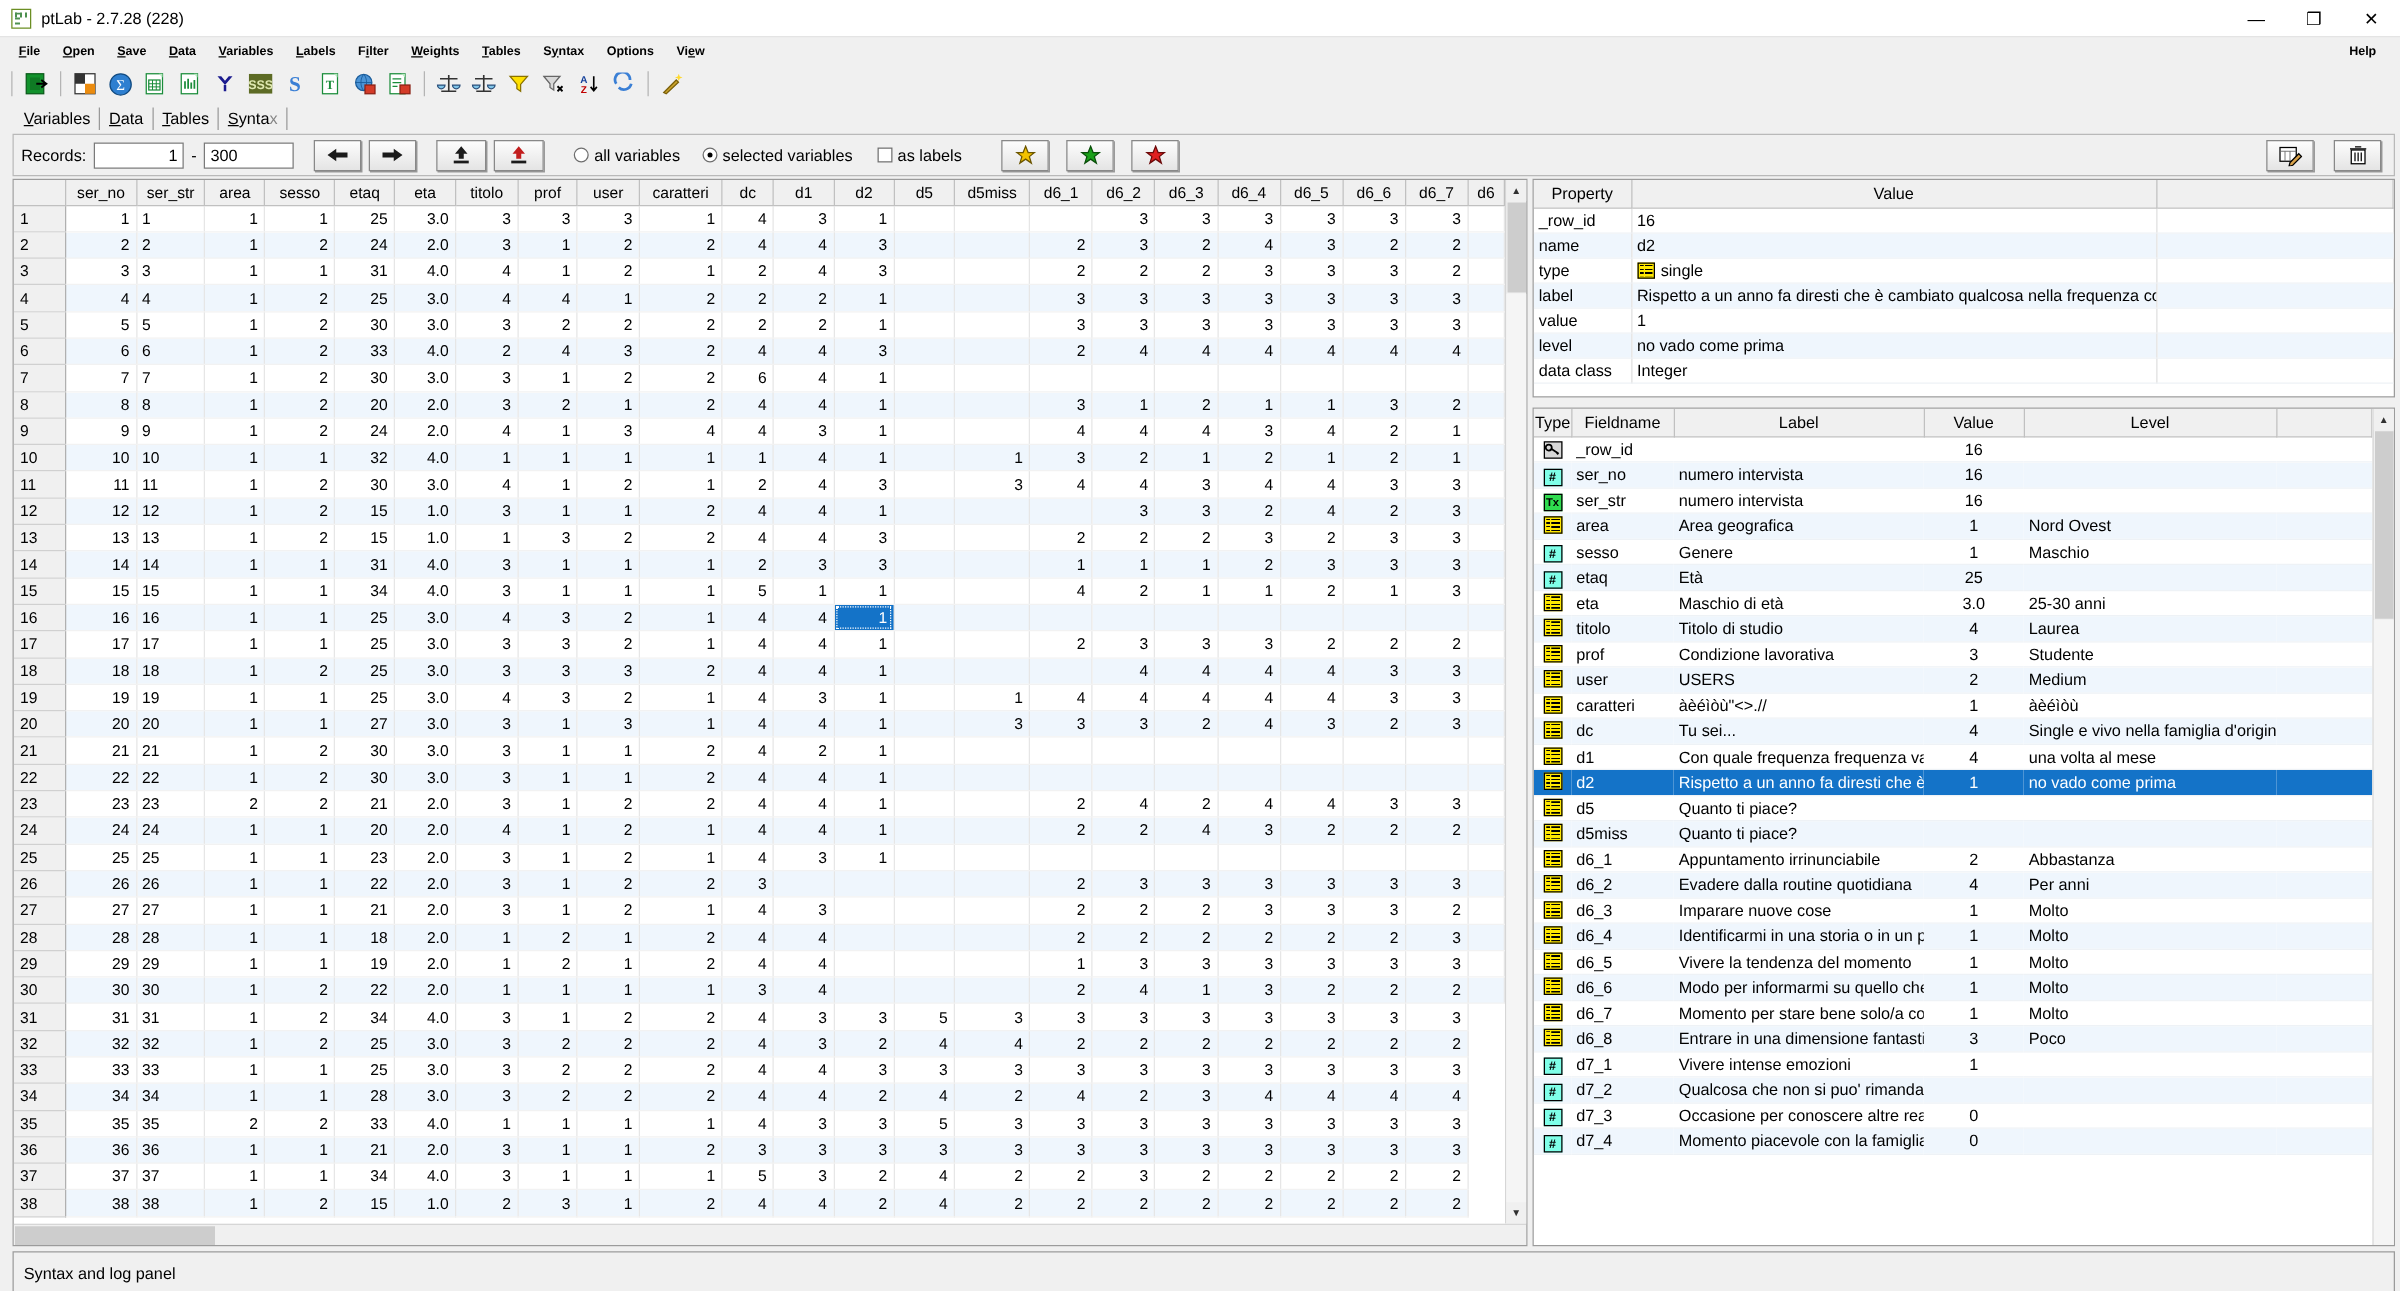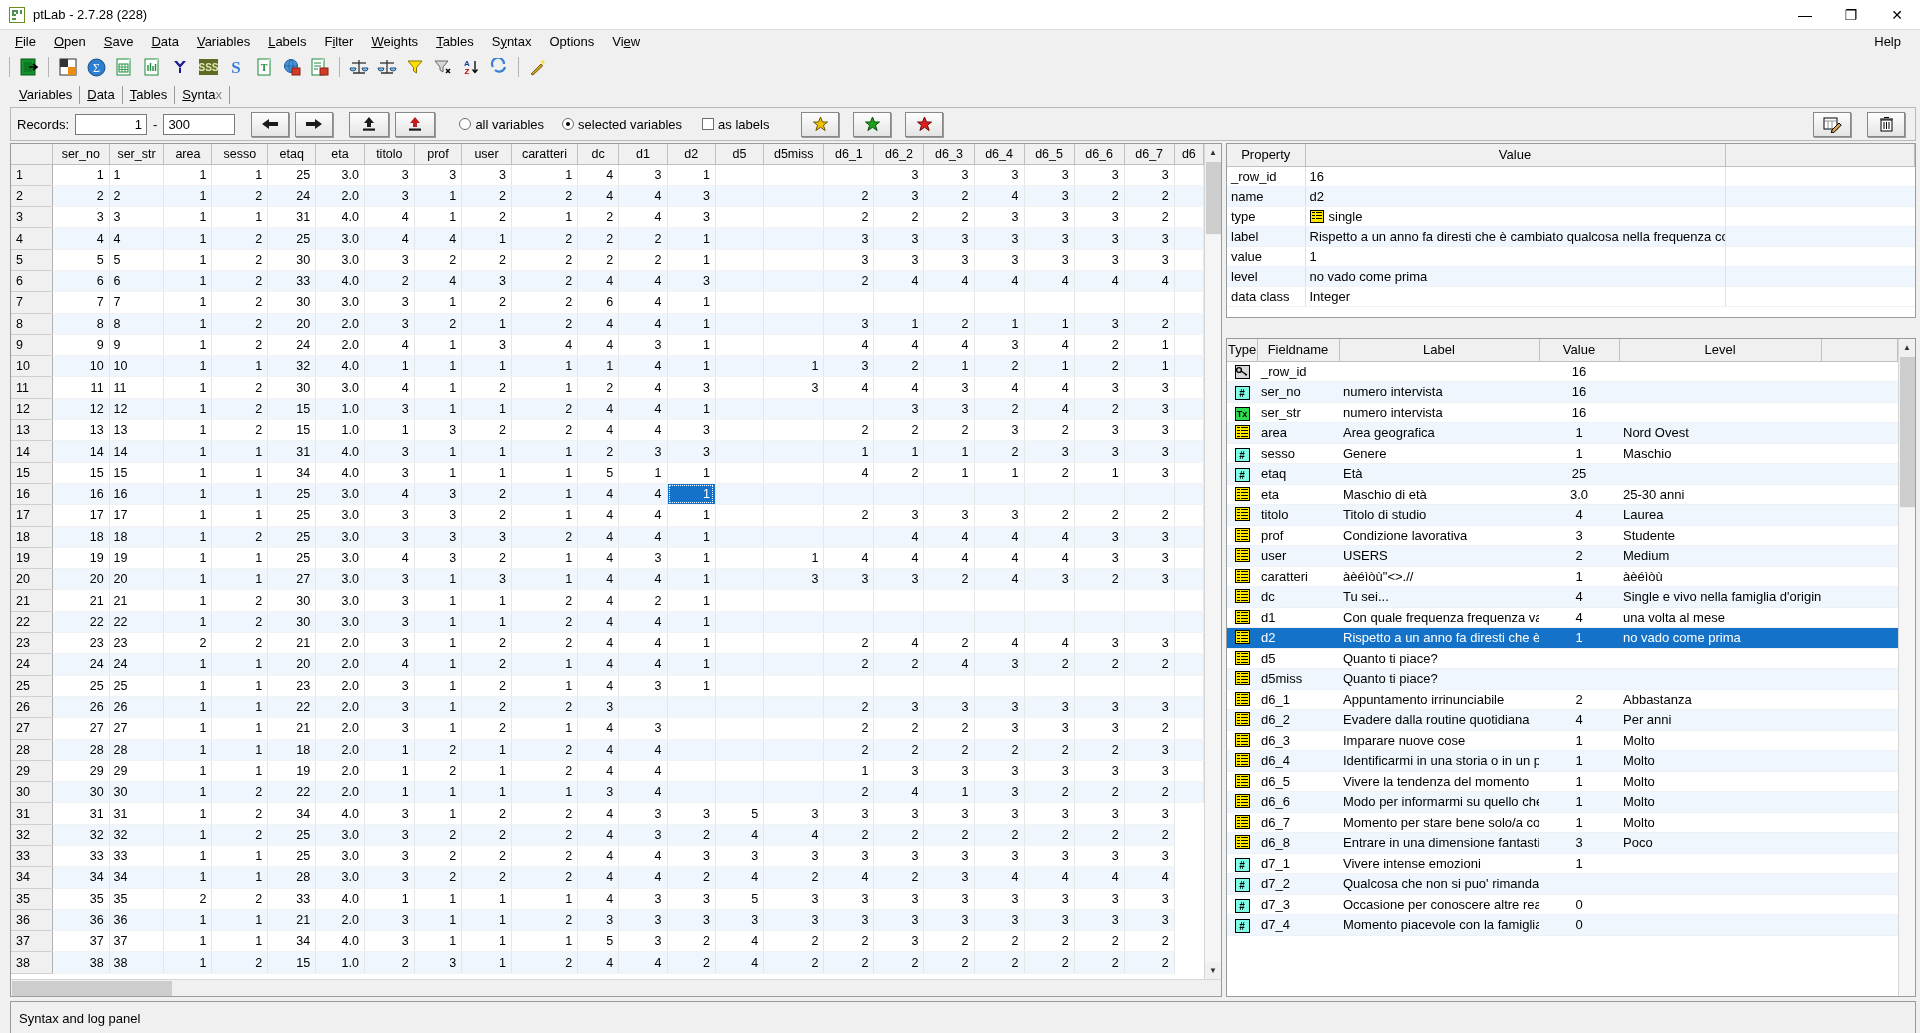--- a/index.html
+++ b/index.html
@@ -37,21 +37,21 @@
     width: 46px; height: 30px; display: flex; align-items: center;
     justify-content: center; font-size: 14px; color: #000;
     background: transparent; border: none; cursor: default;
   }
   
   #menubar {
     height: 22px; display: flex; align-items: center;
     padding-left: 6px; background: #f0f0f0;
   }
   #menubar .mi {
-    padding: 2px 9px; font-size: 13px; cursor: default;
+    padding: 2px 9px; font-size: 10px; cursor: default; font-weight: bold;
   }
   #menubar .mi u { text-decoration: underline; }
   #menubar .right { margin-left: auto; margin-right: 10px; }
   
   #toolbar {
     height: 30px; display: flex; align-items: center;
     padding-left: 4px; background: #f0f0f0;
   }
   .tb-sep { width: 1px; height: 20px; background: #b4b4b4; margin: 0 5px; }
   .tb-ico {
@@ -147,21 +147,21 @@
     font-size: 8px; color: #303030;
   }
   .sc-thumb { width: 15px; height: 72px; background: #cdcdcd; margin: 1px 0; }
   .sc-track { flex: 1; background: #f5f5f5; width: 17px; }
   .hscroll-row {
     height: 17px; background: #f0f0f0; border-top: 1px solid #d6d6d6;
     display: flex; align-items: center; flex: none;
   }
   .h-thumb { height: 15px; width: 160px; background: #cdcdcd; margin-left: 1px; }
   
-  #rightpanel { flex: 1; display: flex; flex-direction: column; gap: 20px; }
+  #rightpanel { flex: 1; display: flex; flex-direction: column; gap: 8px; }
   .panel-box {
     border: 1px solid #9b9b9b; background: #fff; overflow: hidden;
     display: flex; flex-direction: column;
   }
   table.ptable { width: 100%; border-collapse: collapse; font-size: 13px; table-layout: fixed; }
   table.ptable th {
     background: #f0f0f0; border: 1px solid #c0c0c0; border-top: none; border-left: none;
     font-weight: normal; height: 22px; font-size: 13px;
   }
   table.ptable td {

